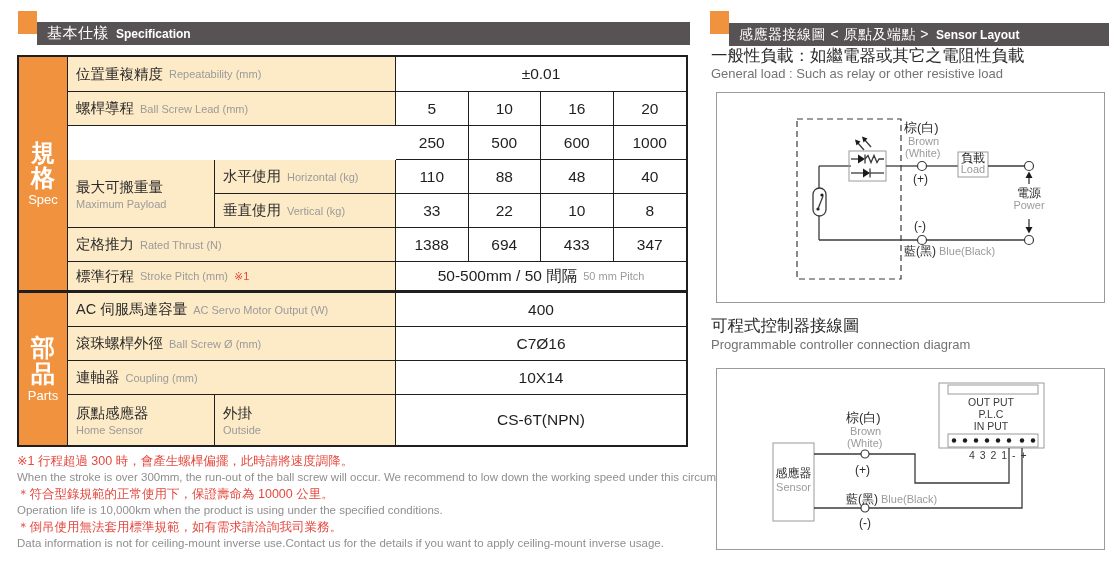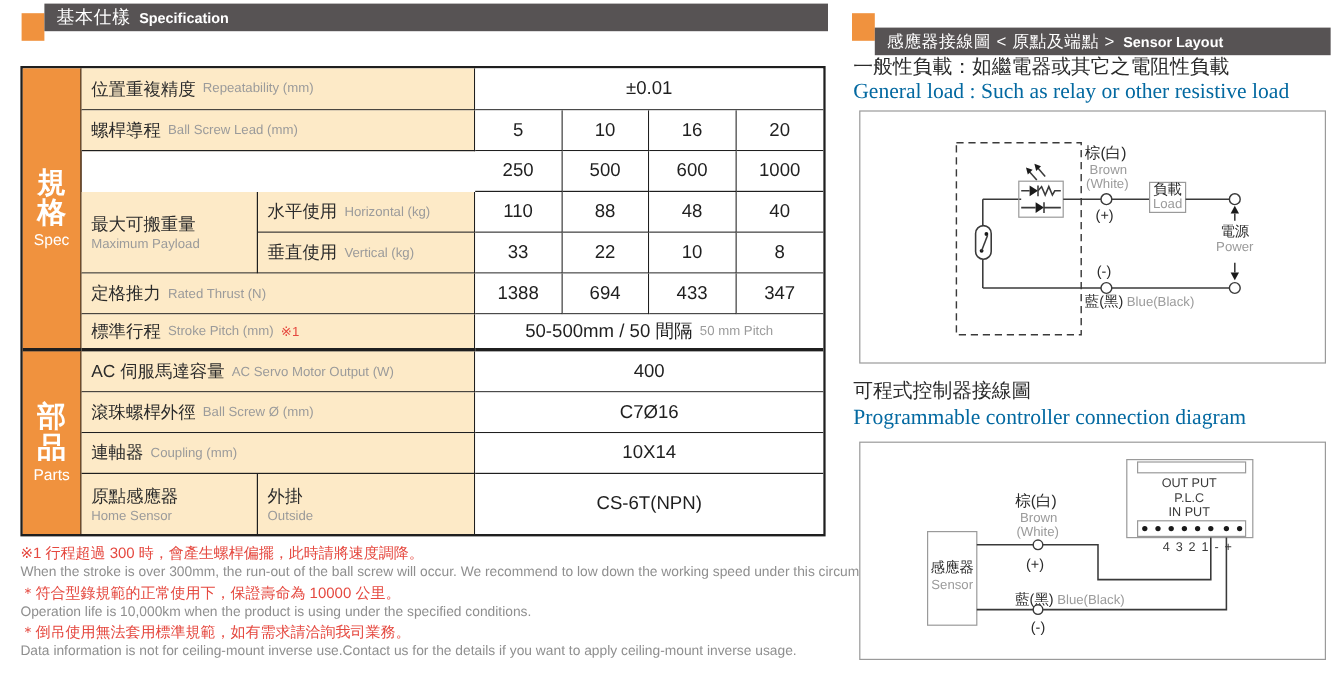--- a/index.html
+++ b/index.html
@@ -33,40 +33,40 @@
   .lbl.stack{flex-direction:column;align-items:flex-start;justify-content:center;gap:1px;}
   .red{color:#e5483f;}
   .val{background:#fff;justify-content:center;align-items:center;font-size:15.5px;color:#1f1f1f;gap:6px;white-space:nowrap;}
   .val .sub-gray{font-size:11px;color:#9b9b9b;}
   
   .footnotes{position:absolute;left:17px;top:453px;width:672px;}
   .fn-red{color:#e5483f;font-size:12.5px;line-height:16.4px;white-space:nowrap;}
   .fn-gray{color:#8f8f8f;font-size:11.5px;line-height:16.4px;white-space:nowrap;}
   
   .sub-head-cjk{position:absolute;font-size:16.5px;color:#2b2b2b;white-space:nowrap;}
-  .sub-head-en{position:absolute;font-size:18px;color:#0369a1;white-space:nowrap;font-family:Liberation Serif, serif;}
+  .sub-head-en{position:absolute;font-size:13px;color:#737373;white-space:nowrap;}
   .diag-box{position:absolute;border:1px solid #9a9a9a;background:#fff;}
   svg text{font-family:"Liberation Sans","DejaVu Sans",sans-serif;}
   .t13b{font-size:13px;fill:#2b2b2b;}
   .t12b{font-size:12px;fill:#2b2b2b;}
   .t11g{font-size:11px;fill:#9b9b9b;}
   .t10b{font-size:10.5px;fill:#3a3a3a;}
   .tm{text-anchor:middle;}
   .wire{stroke:#3a3a3a;stroke-width:1.3;fill:none;}
   .thin{stroke:#9a9a9a;stroke-width:1;fill:none;}
   .term{stroke:#3a3a3a;stroke-width:1.2;fill:#fff;}
   .blk{fill:#1a1a1a;}
 </style>
 </head>
 <body>
 
 <div class="root">
 
   <div class="hdr-sq" style="left:18px;top:11px;"></div>
-  <div class="hdr-bar" style="left:37px;top:3px;width:653px;">
+  <div class="hdr-bar" style="left:37px;top:22px;width:653px;">
     <span class="hdr-cjk">基本仕樣</span>
     <span class="hdr-en">Specification</span>
   </div>
 
   <div class="spec-table">
 
     <div class="cell grp sec" style="grid-column:1;grid-row:1/8;">
       <span class="grp-ch">規</span>
       <span class="grp-ch">格</span>
       <span class="grp-en">Spec</span>

